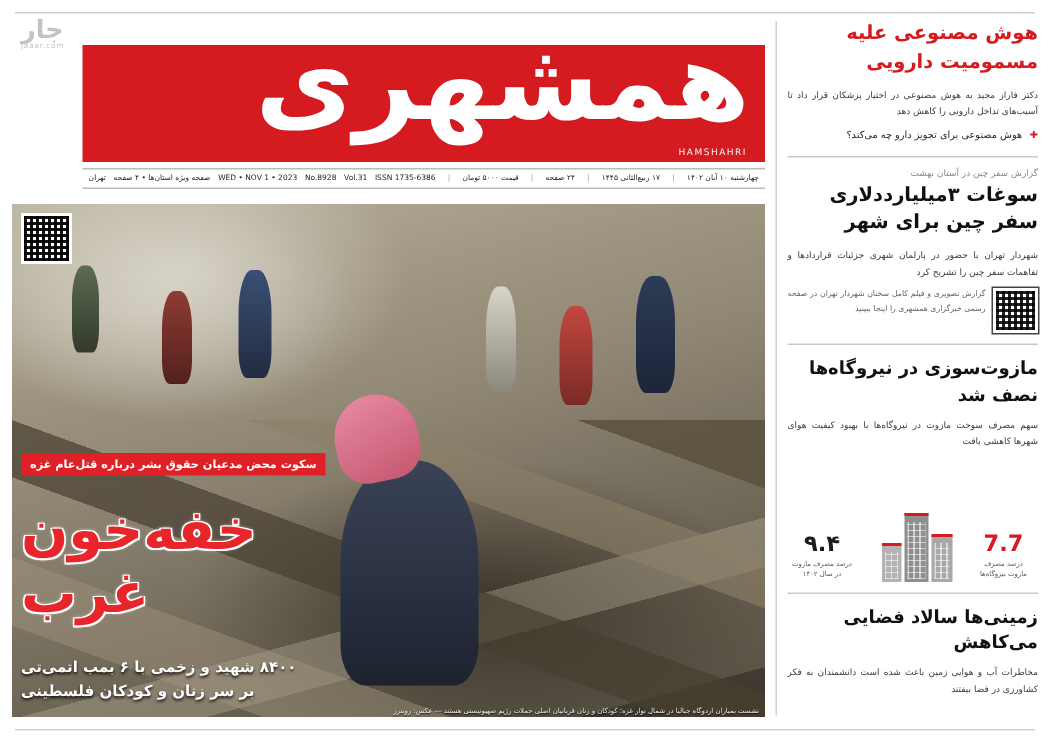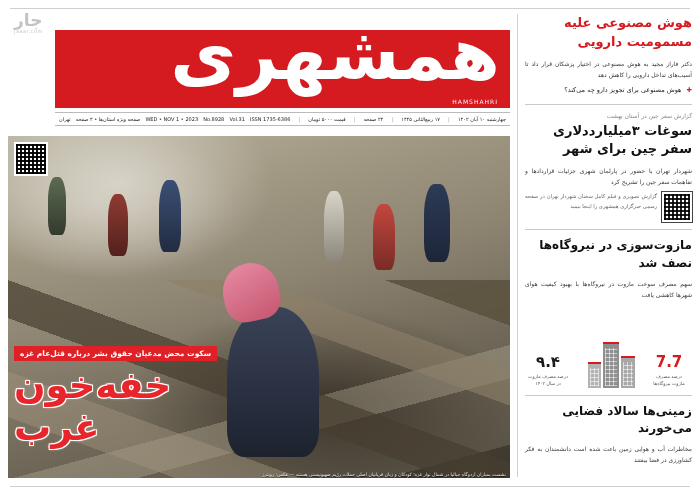--- a/index.html
+++ b/index.html
@@ -279,21 +279,21 @@
     direction: rtl;
   }
   .hl-kicker {
     display: inline-block;
     background: #e02027;
     color: #fff;
     font-size: 7.5px;
     font-weight: bold;
     padding: 2px 6px;
     line-height: 1.5;
-    margin-bottom: 4px;
+    margin-bottom: 16px;
   }
   .hl-main {
     color: #e8252b;
     font-size: 37px;
     font-weight: bold;
     line-height: 1.12;
     letter-spacing: -1px;
     text-shadow:
       1px 1px 0 #fff, -1px 1px 0 #fff, 1px -1px 0 #fff, -1px -1px 0 #fff,
       0 0 3px rgba(255,255,255,.9);
@@ -455,21 +455,21 @@
           <div class="info-num dark">۹.۴</div>
           <div class="info-cap" style="white-space:pre-line;">درصد مصرف مازوت
 در سال ۱۴۰۲</div>
         </div>
       </div>
     </div>
 
     <div class="divider"></div>
 
     <div>
-      <div class="side-head small">زمینی‌ها سالاد فضایی می‌خورند</div>
+      <div class="side-head small">زمینی‌ها سالاد فضایی می‌کاهش</div>
       <div class="side-body">مخاطرات آب و هوایی زمین باعث شده است دانشمندان به فکر کشاورزی در فضا بیفتند</div>
     </div>
 
   </div>
 
   <div class="photo-wrap">
     <div class="photo">
       <div class="smoke"></div>
       <div class="rubble"></div>
       <div class="figure f-a"></div>
@@ -480,19 +480,21 @@
       <div class="figure f-f"></div>
       <div class="main-man"></div>
       <div class="child"></div>
     </div>
 
     <div class="photo-qr"></div>
 
     <div class="hl-block">
       <div class="hl-kicker">سکوت محض مدعیان حقوق بشر درباره قتل‌عام غزه</div>
       <div class="hl-main">خفه‌خون غرب</div>
+      <div class="hl-sub" style="white-space:pre-line;">۸۴۰۰ شهید و زخمی با ۶ بمب اتمی‌تی
+بر سر زنان و کودکان فلسطینی</div>
     </div>
 
     <div class="photo-caption">نشست بمباران اردوگاه جبالیا در شمال نوار غزه؛ کودکان و زنان قربانیان اصلی حملات رژیم صهیونیستی هستند — عکس: رویترز</div>
   </div>
 
   <div class="bottom-rule"></div>
 </div>
 
 </body></html>

